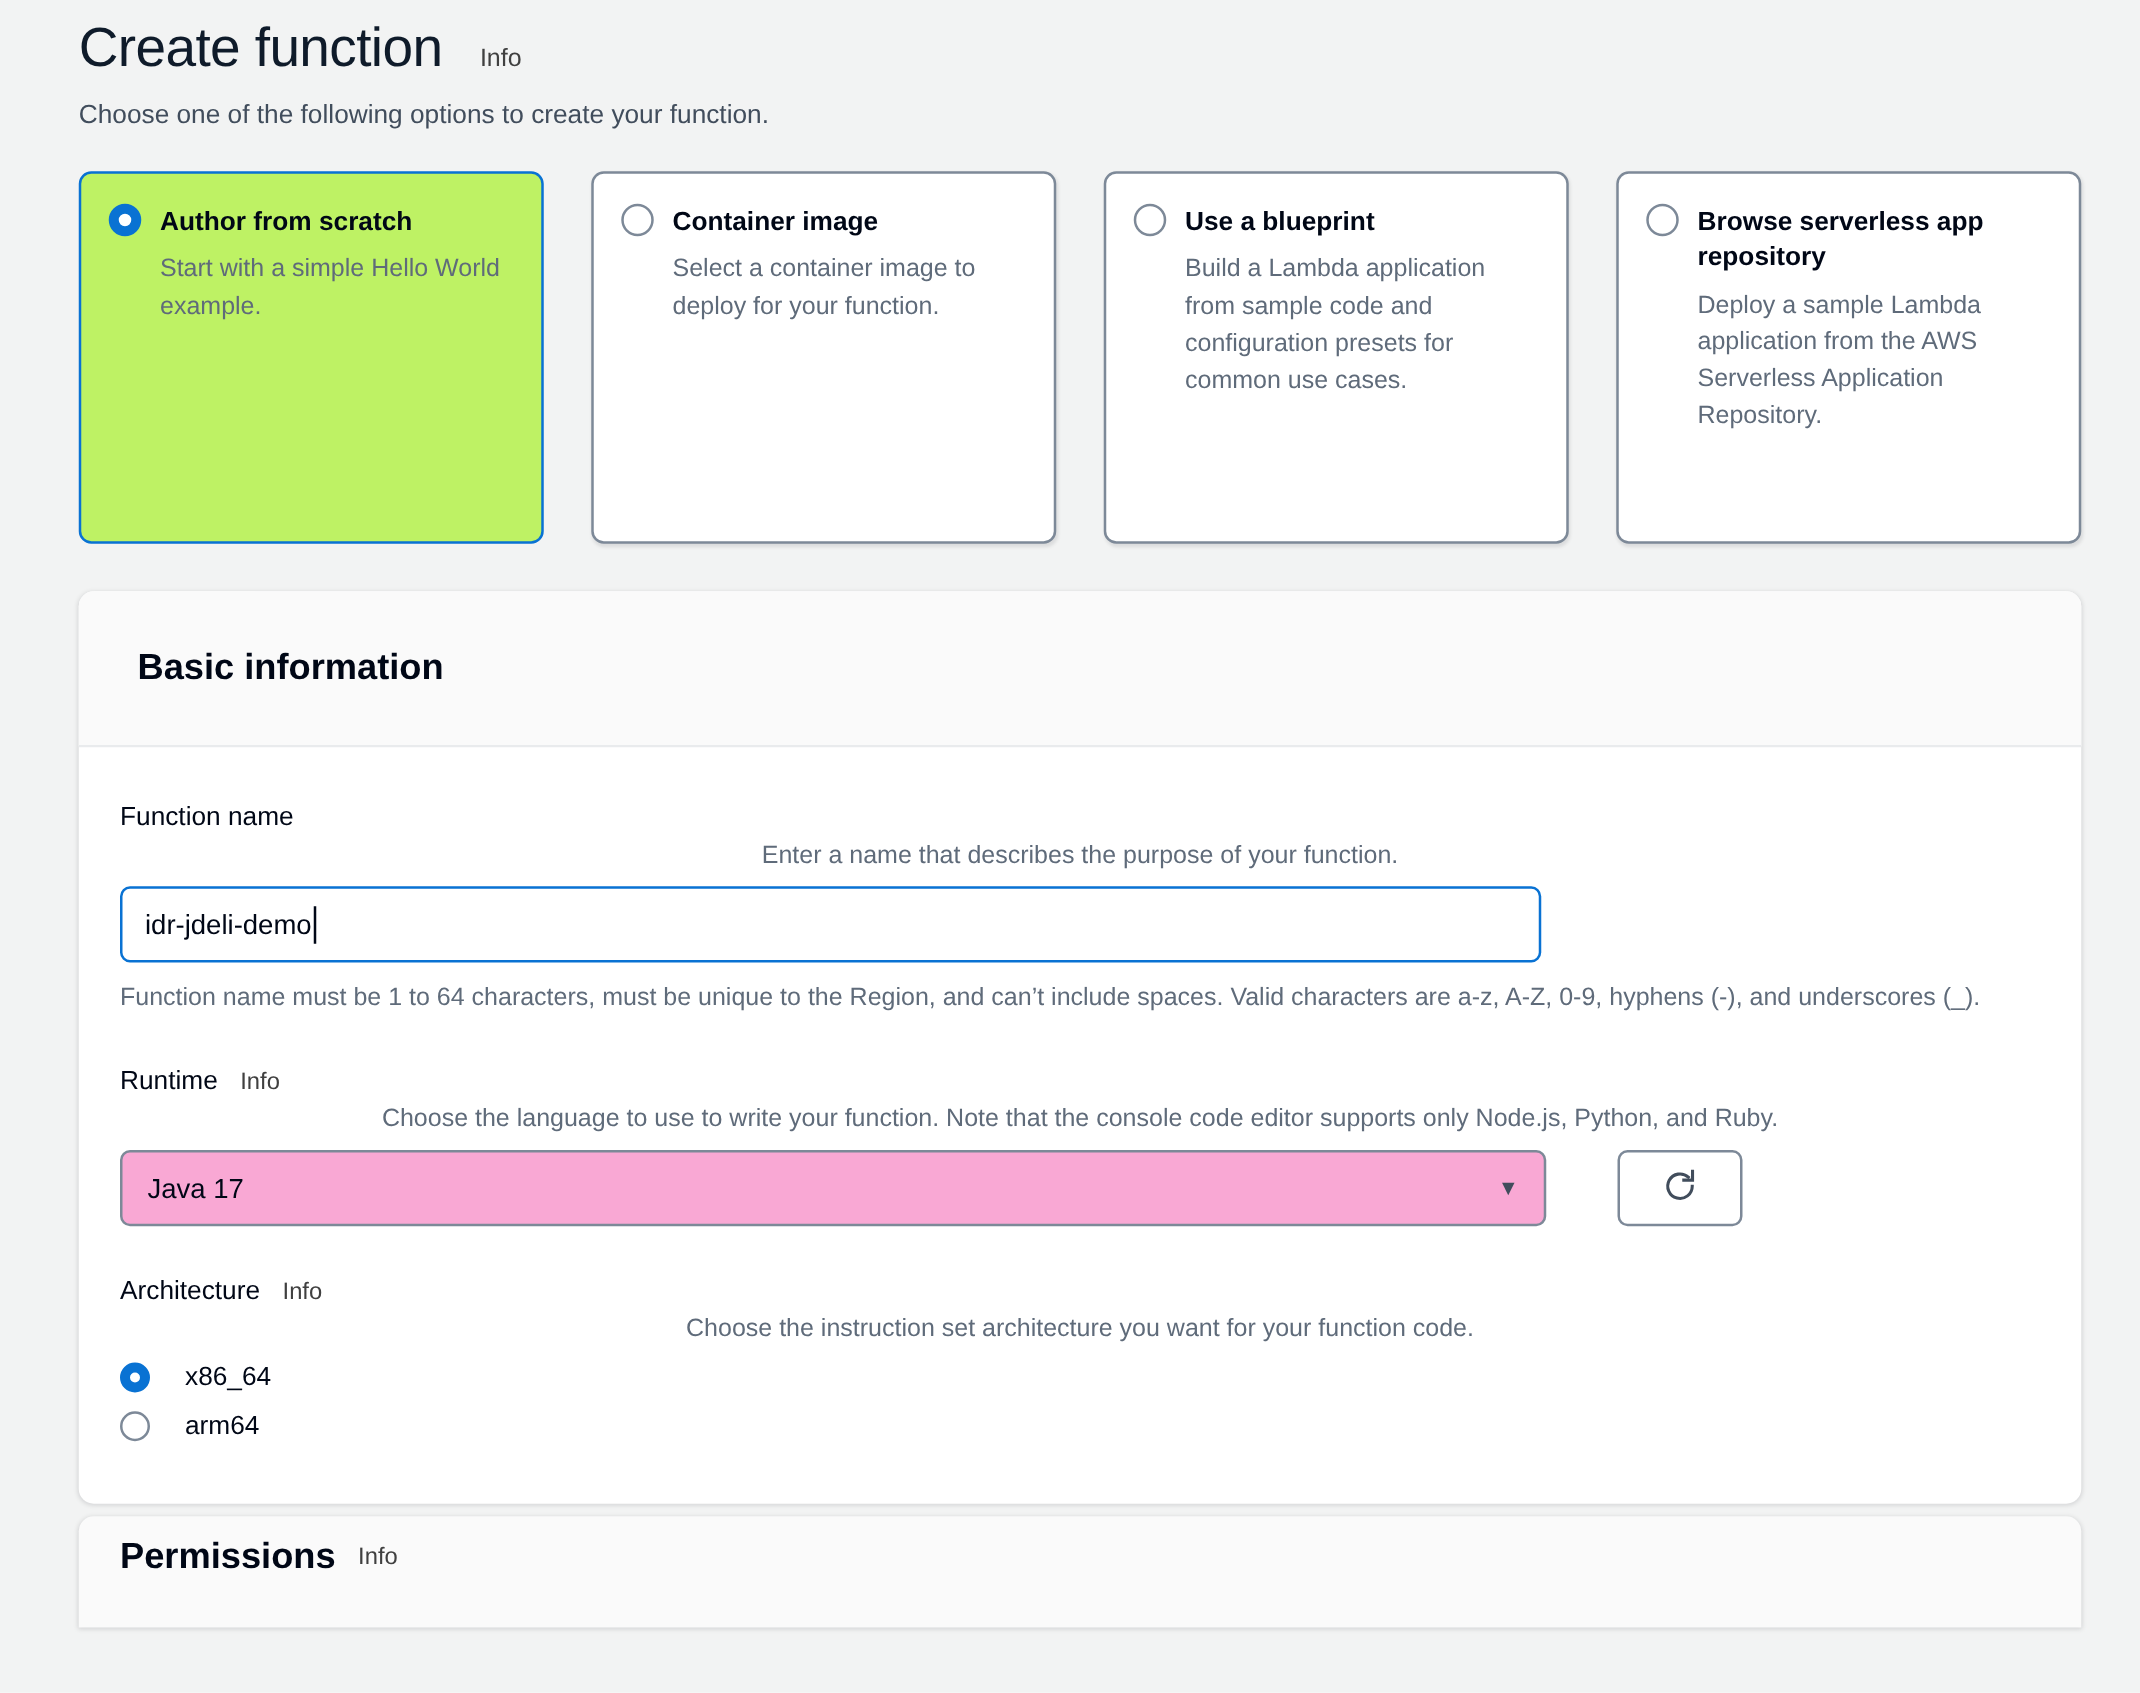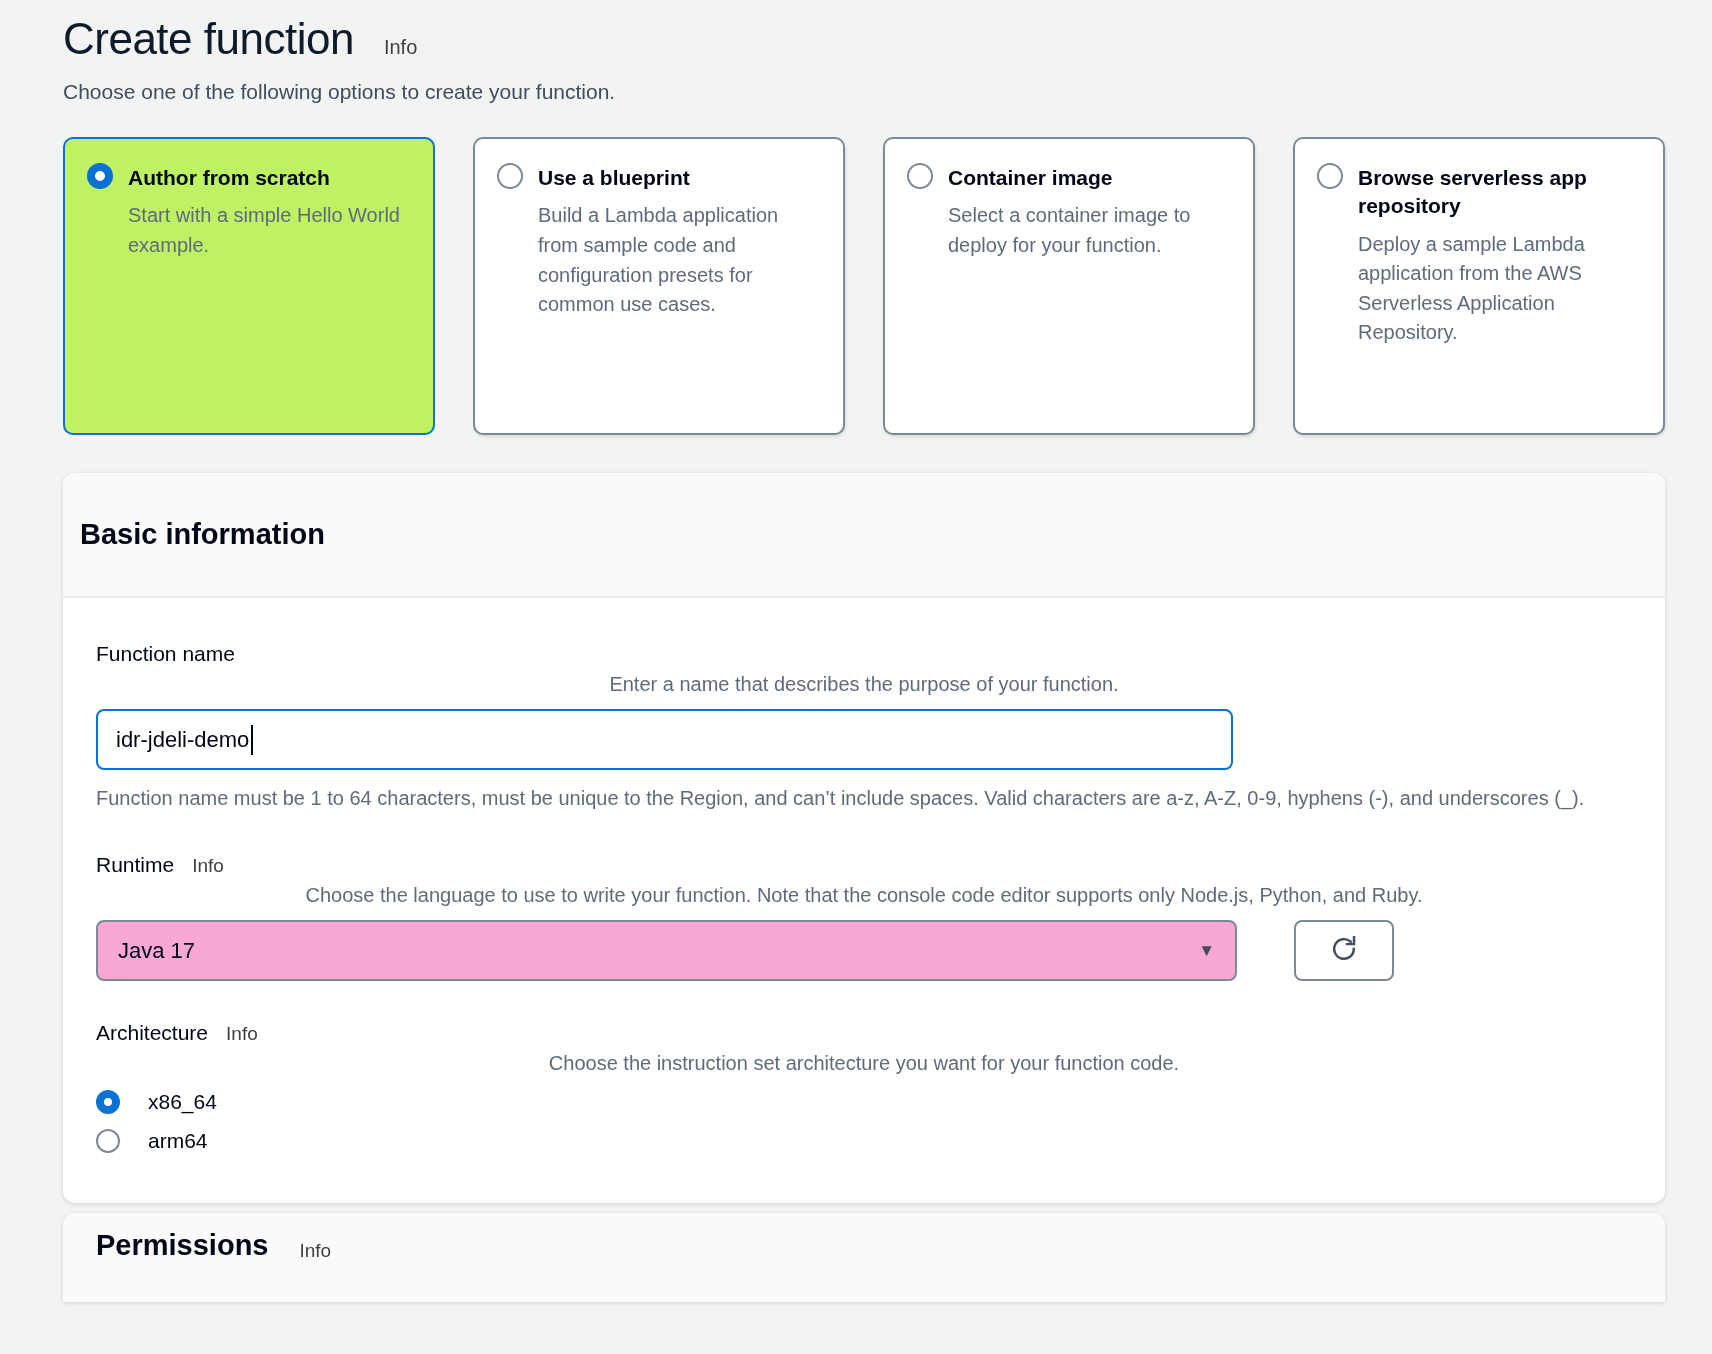--- a/index.html
+++ b/index.html
@@ -40,21 +40,21 @@
   .radio.small { width: 24px; height: 24px; }
   .radio.small.checked { border-width: 8px; }
 
   
   .panel {
     margin-top: 38px; background: #ffffff; border-radius: 12px;
     box-shadow: 0 1px 4px rgba(0, 7, 22, 0.14);
   }
   .panel-header {
     background: #fafafa; border-bottom: 2px solid #e9ebed;
-    border-radius: 12px 12px 0 0; padding: 45px 17px;
+    border-radius: 12px 12px 0 0; padding: 45px 47px;
   }
   .panel-heading { font-size: 29px; font-weight: 700; color: #000716; }
   .panel-body { padding: 44px 33px 50px; }
 
   
   .field-label-row { display: flex; align-items: baseline; gap: 18px; }
   .field-label { font-size: 21px; color: #000716; }
   .field-desc { margin-top: 7px; font-size: 20px; color: #5f6b7a; text-align: center; }
   .text-input {
     margin-top: 13px; width: 1137px; height: 61px;
@@ -82,21 +82,21 @@
 
   .radio-row { display: flex; align-items: center; gap: 28px; margin-top: 15px; }
   .radio-row .radio-label { font-size: 21px; }
   .arch-radios { margin-top: 4px; }
 
   .permissions-panel {
     margin-top: 10px; background: #fafafa; border-radius: 12px 12px 0 0;
     box-shadow: 0 1px 4px rgba(0, 7, 22, 0.14);
     padding: 16px 33px 40px;
   }
-  .heading-row { display: flex; align-items: flex-end; gap: 31px; }
+  .heading-row { display: flex; align-items: center; gap: 18px; }
 </style>
 </head>
 <body>
 
 <div class="content">
 
   <div class="title-row">
     <h1 class="page-title">Create function</h1>
     <a class="info-link">Info</a>
   </div>
@@ -108,31 +108,31 @@
       <div class="card-head">
         <span class="radio checked"></span>
         <span class="card-title">Author from scratch</span>
       </div>
       <div class="card-desc">Start with a simple Hello World example.</div>
     </div>
 
     <div class="card">
       <div class="card-head">
         <span class="radio"></span>
+        <span class="card-title">Container image</span>
+      </div>
+      <div class="card-desc">Select a container image to deploy for your function.</div>
+    </div>
+
+    <div class="card">
+      <div class="card-head">
+        <span class="radio"></span>
         <span class="card-title">Use a blueprint</span>
       </div>
       <div class="card-desc">Build a Lambda application from sample code and configuration presets for common use cases.</div>
-    </div>
-
-    <div class="card">
-      <div class="card-head">
-        <span class="radio"></span>
-        <span class="card-title">Container image</span>
-      </div>
-      <div class="card-desc">Select a container image to deploy for your function.</div>
     </div>
 
     <div class="card">
       <div class="card-head">
         <span class="radio"></span>
         <span class="card-title">Browse serverless app repository</span>
       </div>
       <div class="card-desc">Deploy a sample Lambda application from the AWS Serverless Application Repository.</div>
     </div>
 

